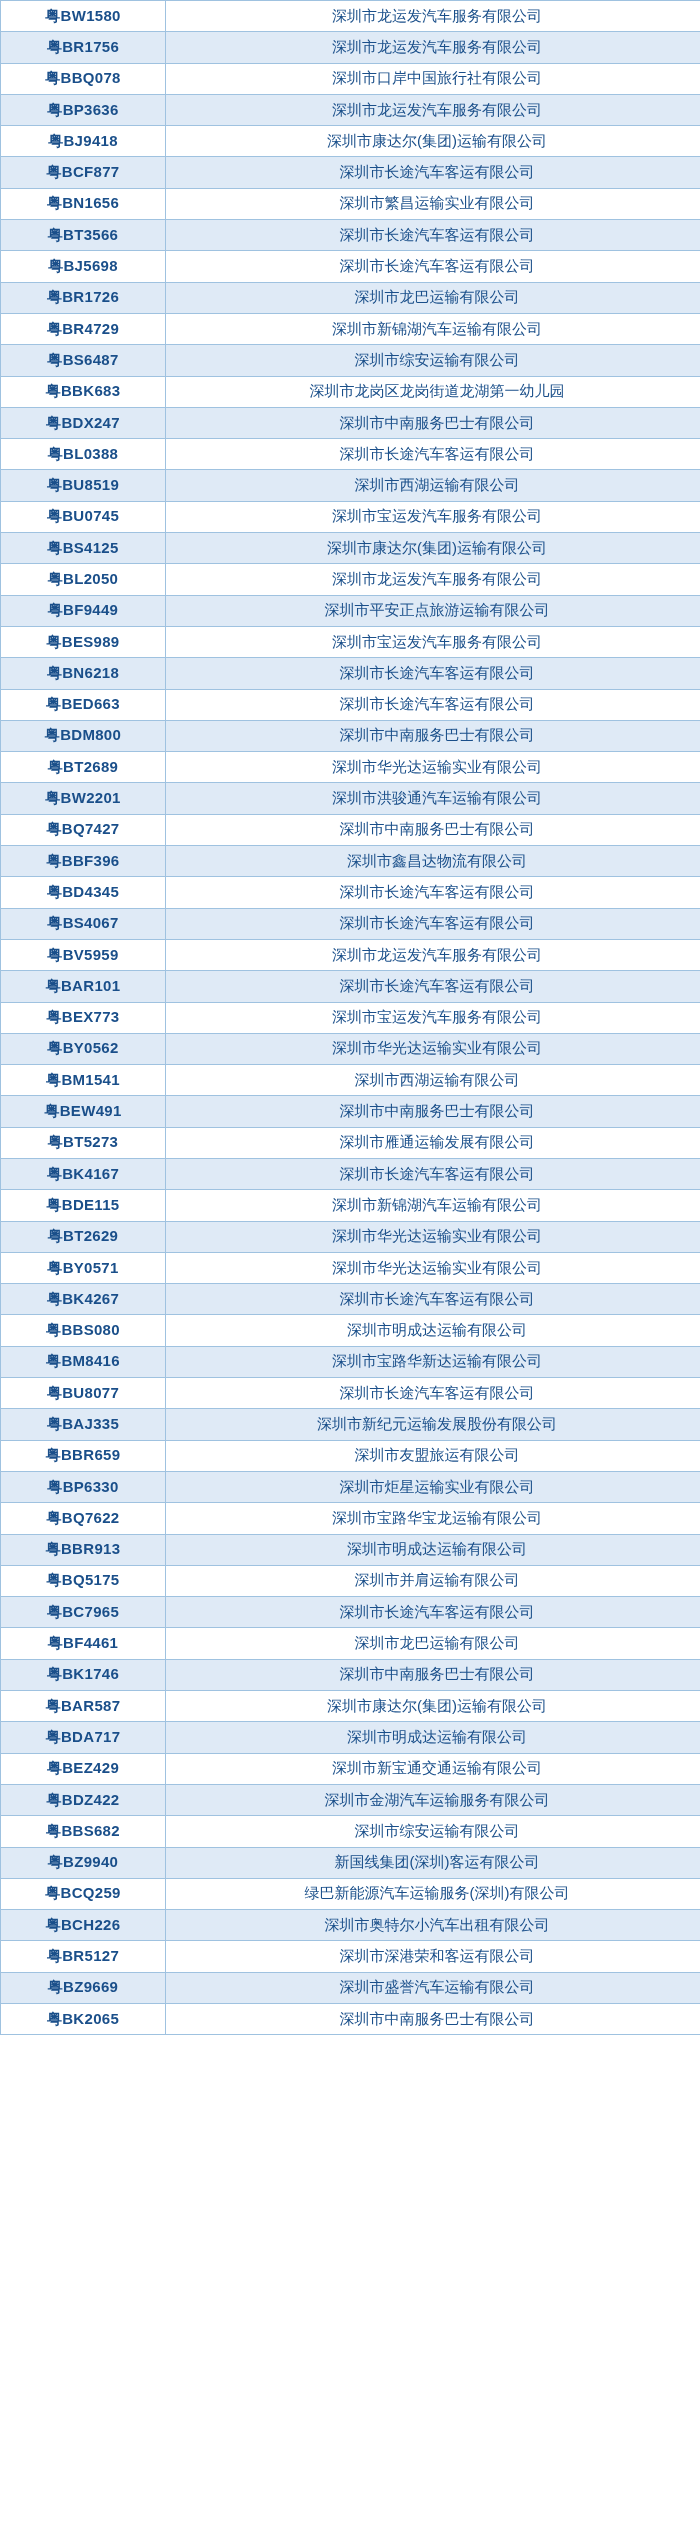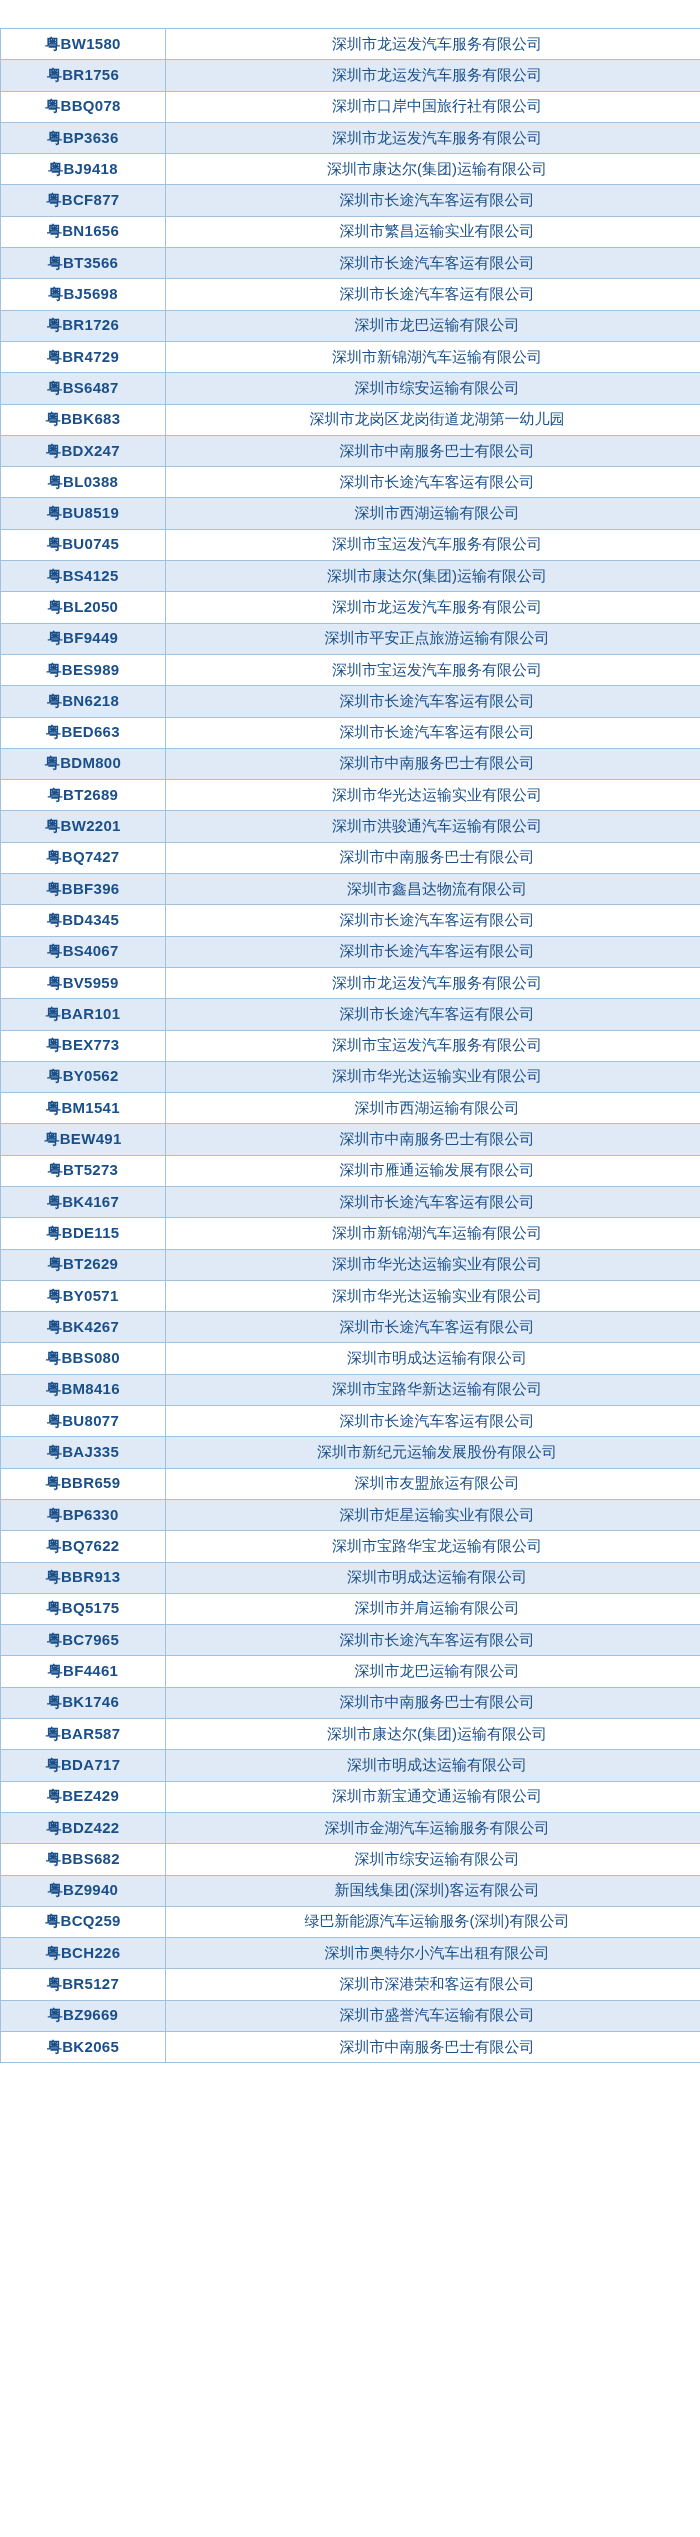--- a/index.html
+++ b/index.html
@@ -7,21 +7,20 @@
     padding: 0;
     background: #ffffff;
   }
   body {
     width: 700px;
     font-family: "Liberation Sans", "DejaVu Sans", sans-serif;
   }
   .table-wrap {
     width: 700px;
     box-sizing: border-box;
-    margin-top: 28px;
   }
   table.plate-table {
     border-collapse: collapse;
     width: 700px;
     table-layout: fixed;
   }
   table.plate-table tr {
     height: 31.3px;
   }
   table.plate-table td {

